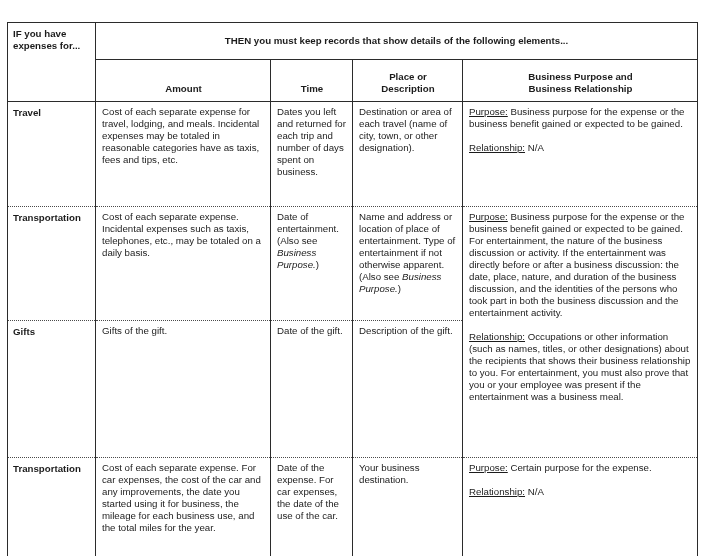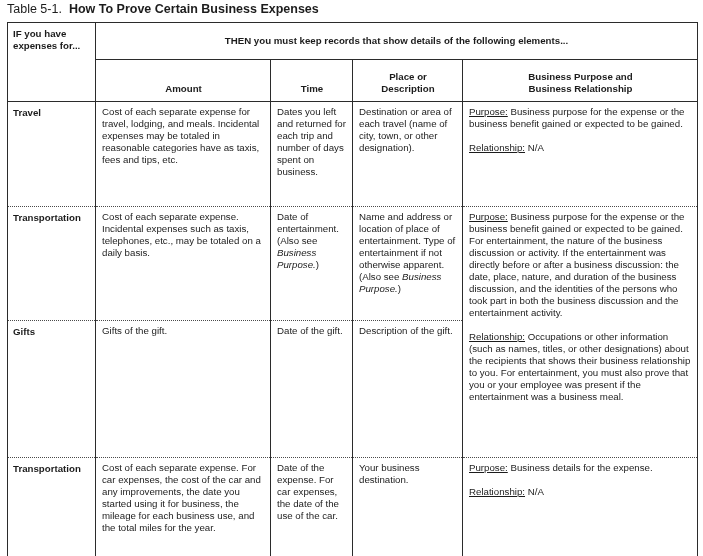--- a/index.html
+++ b/index.html
@@ -85,23 +85,20 @@
   .para { margin: 0; }
   .gap  { margin-top: 12px; }
   .u { text-decoration: underline; }
   .i { font-style: italic; }
 </style>
 </head>
 <body>
 
 <div id="page">
 
-  <div id="doc-title">
-    <span class="title-prefix">Table 5-1.</span><span class="title-heading">How To Prove Certain Business Expenses</span>
-  </div>
 
   <table class="tbl">
     <colgroup>
       <col style="width:88px">
       <col style="width:175px">
       <col style="width:82px">
       <col style="width:110px">
       <col style="width:235px">
     </colgroup>
 
@@ -157,20 +154,20 @@
       <td class="vline">Date of the gift.</td>
       <td class="vline">Description of the gift.</td>
     </tr>
 
     <tr class="body-row" id="row-transportation">
       <td class="row-label">Transportation</td>
       <td class="vline">Cost of each separate expense. For car expenses, the cost of the car and any improvements, the date you started using it for business, the mileage for each business use, and the total miles for the year.</td>
       <td class="vline">Date of the expense. For car expenses, the date of the use of the car.</td>
       <td class="vline">Your business destination.</td>
       <td class="vline">
-        <div class="para"><span class="u">Purpose:</span> <span>Business details for the expense.</span></div>
+        <div class="para"><span class="u">Purpose:</span> <span>Certain purpose for the expense.</span></div>
         <div class="para gap"><span class="u">Relationship:</span> <span>N/A</span></div>
       </td>
     </tr>
   </tbody>
     </table>
 
 </div>
 
 </body></html>

